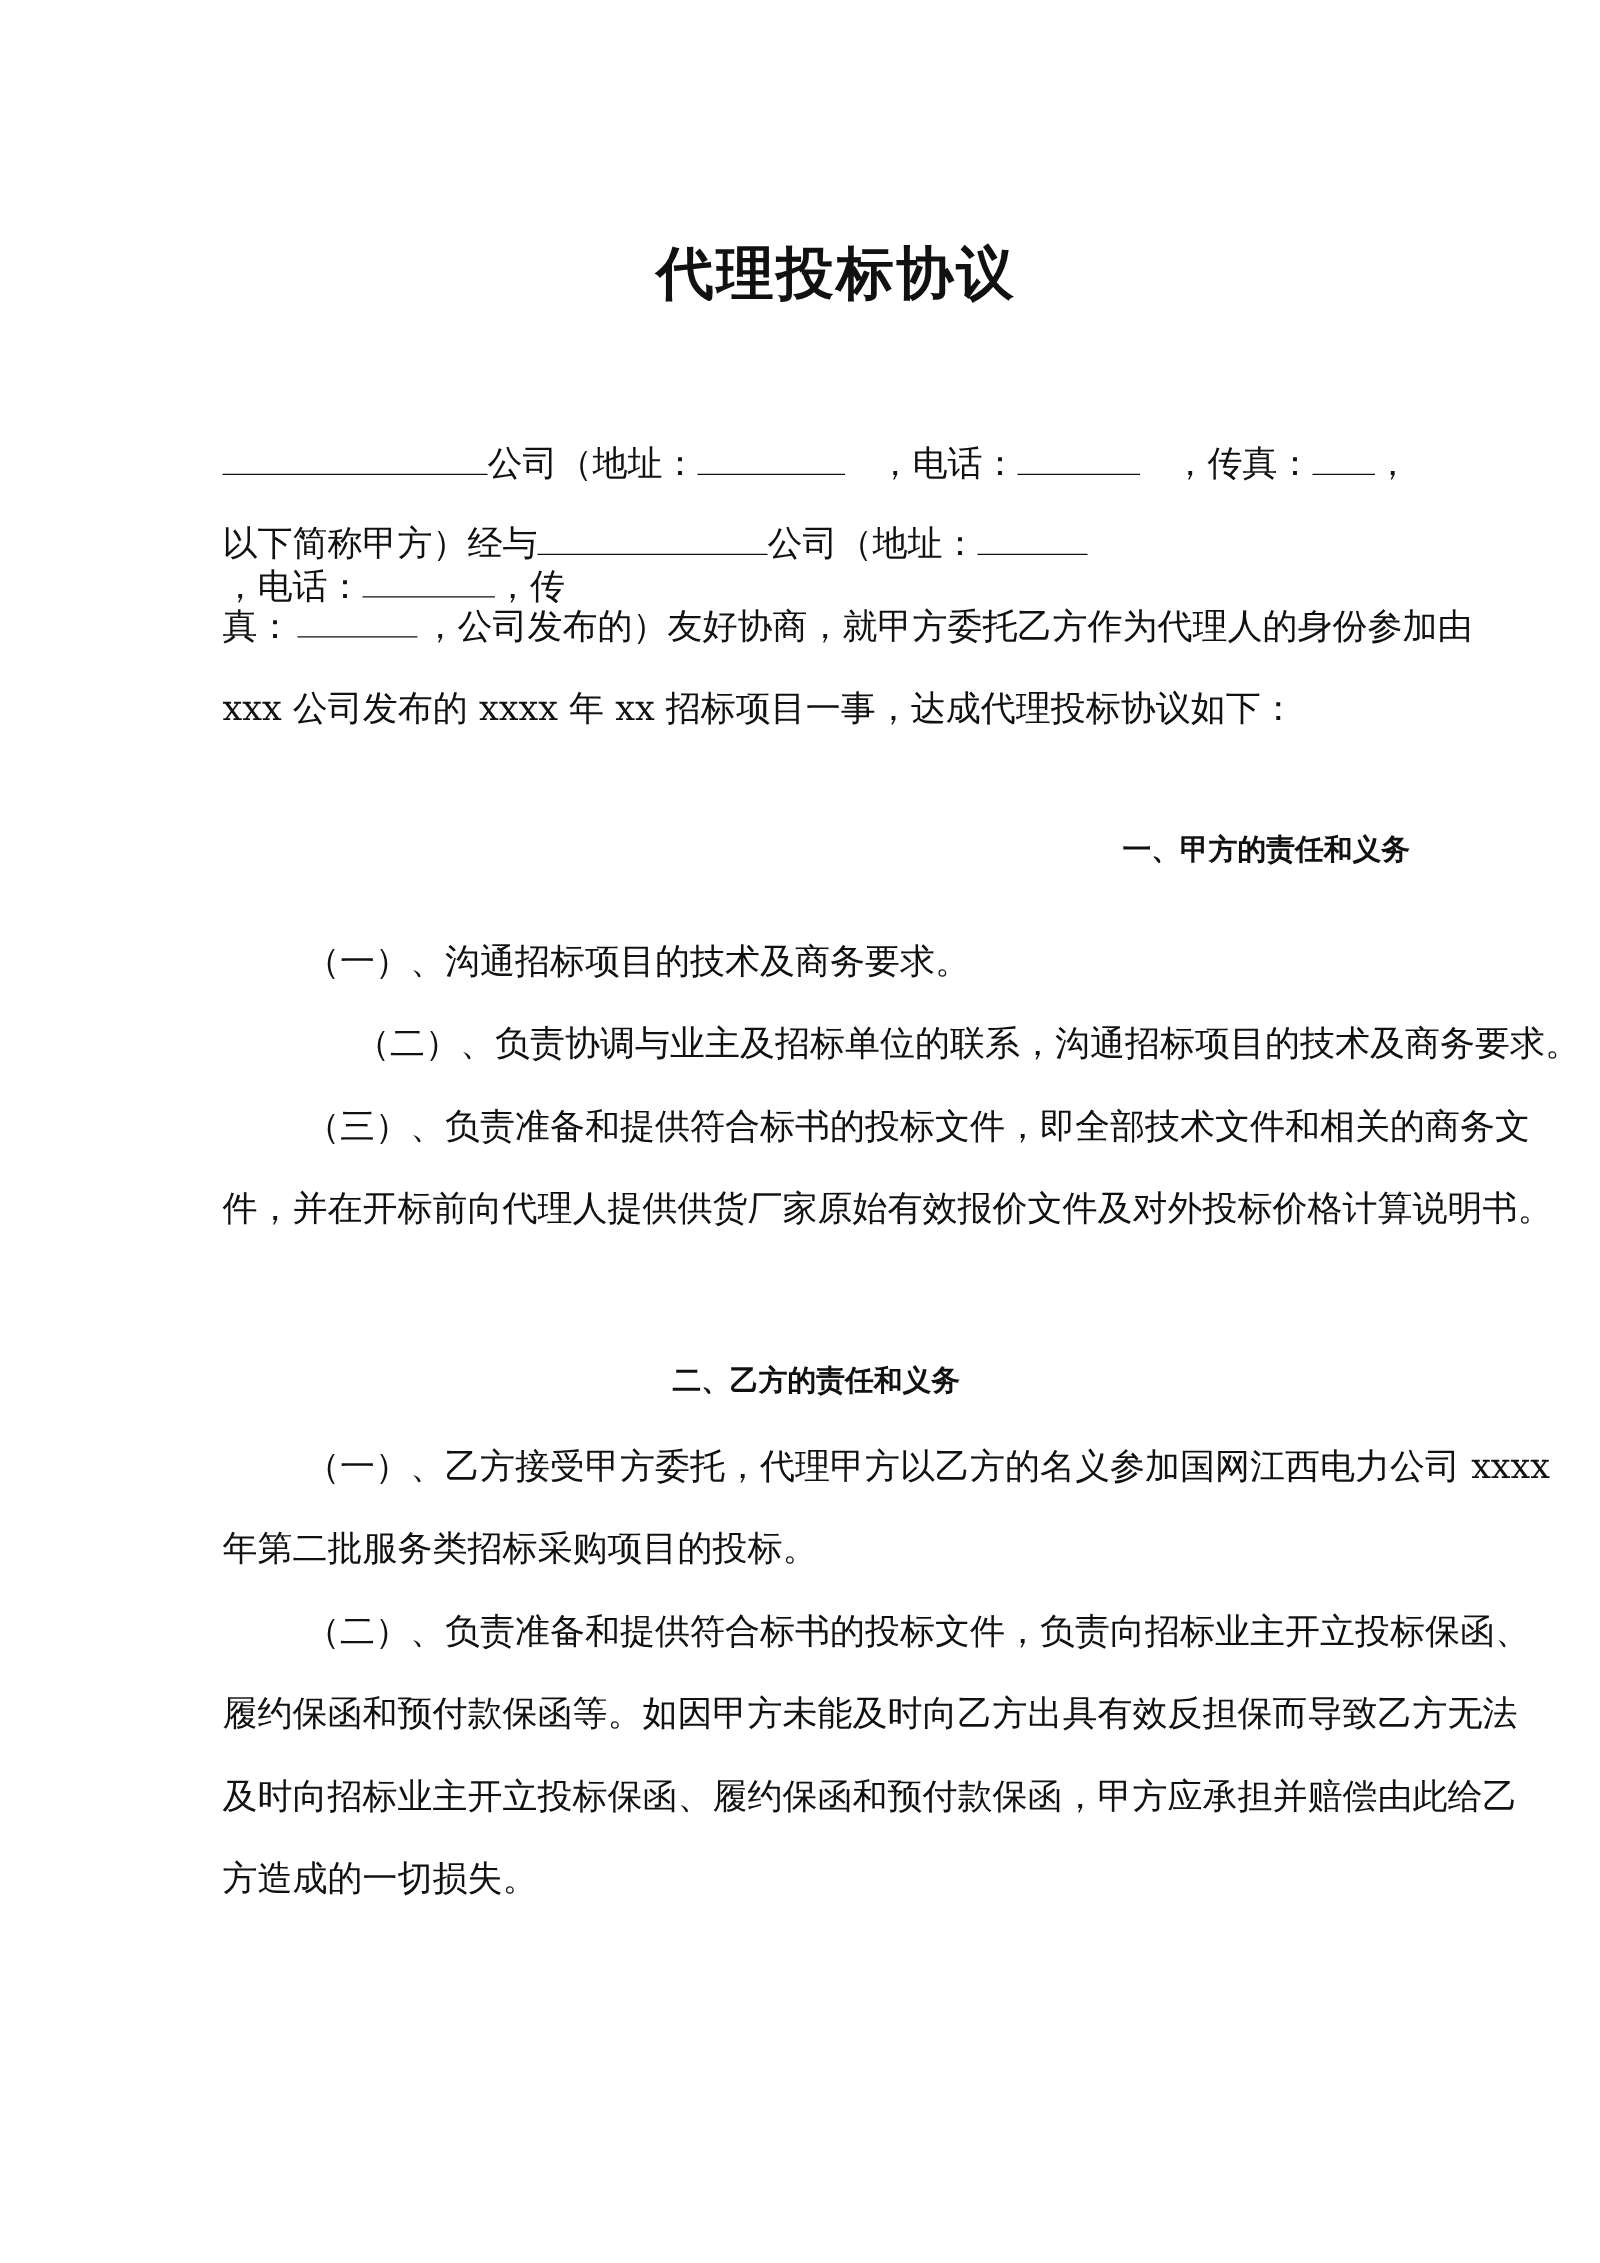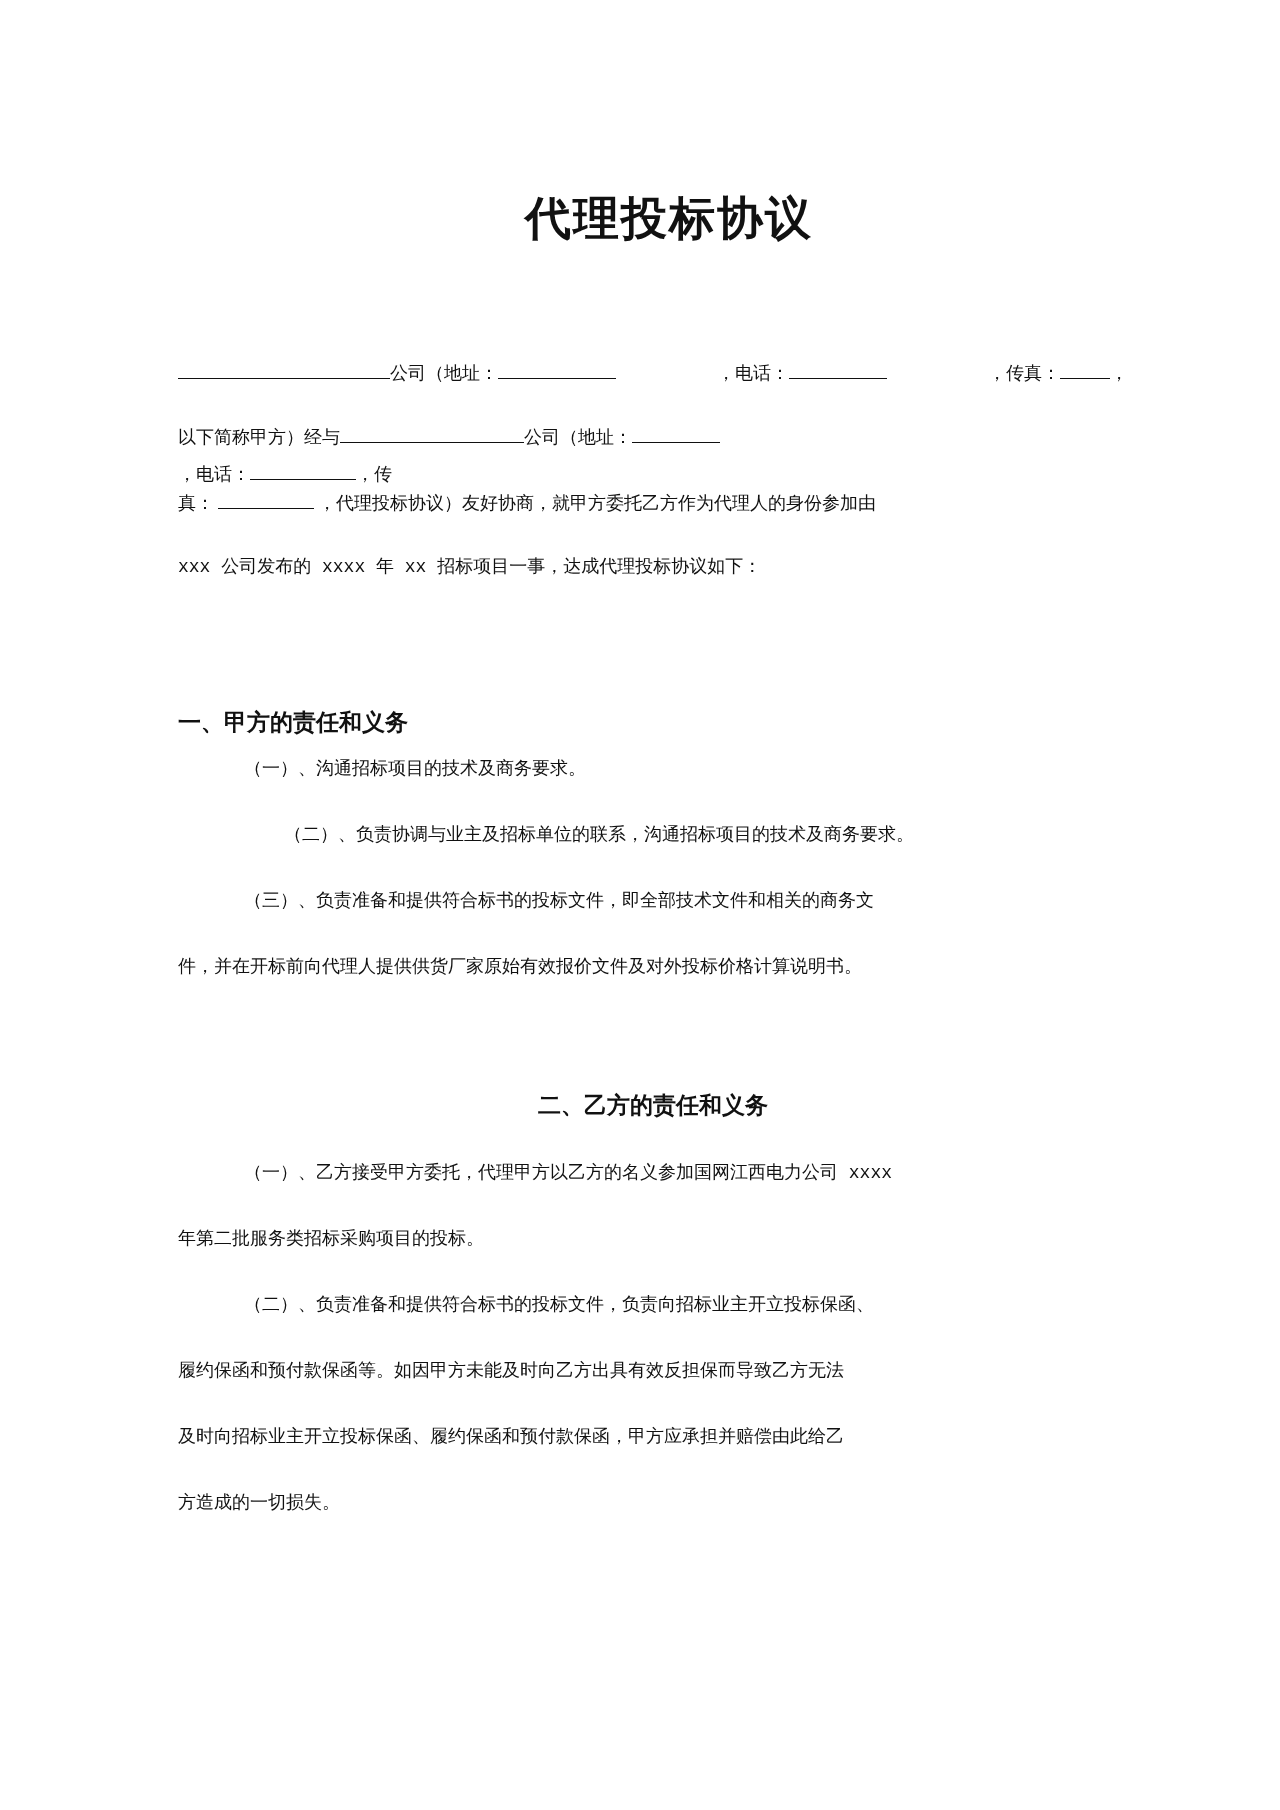--- a/index.html
+++ b/index.html
@@ -1,21 +1,21 @@
 <!DOCTYPE html>
 <html><head>
 <meta charset="utf-8">
 <style>
   html, body { margin:0; padding:0; background:#ffffff; }
   body { width:1280px; height:1810px; position:relative; overflow:hidden;
          font-family:"DejaVu Serif","Liberation Serif",serif; color:#111; }
   .title { position:absolute; left:0; width:1280px; top:190px; text-align:center;
            font-size:46px; font-weight:bold; letter-spacing:2px; line-height:56px;
            font-family:"DejaVu Sans","Liberation Sans",sans-serif;padding-left:29px; }
-  .line { position:absolute; left:178px; width:950px; font-size:18px; line-height:34px; white-space:nowrap;font-family:Liberation Mono, monospace; }
+  .line { position:absolute; left:178px; width:950px; font-size:28px; line-height:34px; white-space:nowrap; }
   .indent { left:244px; }
   .heading { font-weight:bold; font-family:"DejaVu Sans","Liberation Sans",sans-serif; font-size:23px; }
   .blank { display:inline-block; border-bottom:1.5px solid #111; height:24px; vertical-align:baseline; }
   .justify { display:flex; justify-content:space-between; }
 </style>
 </head>
 <body>
 
 <div>
   <div class="title">代理投标协议</div>
@@ -25,26 +25,26 @@
     <span><span>，电话：</span><span class="blank" style="width:98px"></span></span>
     <span><span>，传真：</span><span class="blank" style="width:50px"></span><span>，</span></span>
   </div>
 
   <div class="line justify" style="top:418px;flex-direction:column;">
     <span><span>以下简称甲方）经与</span><span class="blank" style="width:184px"></span><span>公司（地址：</span><span class="blank" style="width:88px"></span></span>
     <span><span>，电话：</span><span class="blank" style="width:106px"></span><span>，传</span></span>
   </div>
 
   <div class="line" style="top:484px;">
-    <span>真：</span><span class="blank" style="width:96px;margin:0 4px"></span><span>，代理投标协议）友好协商，就甲方委托乙方作为代理人的身份参加由</span>
+    <span>真：</span><span class="blank" style="width:96px;margin:0 4px"></span><span>，公司发布的）友好协商，就甲方委托乙方作为代理人的身份参加由</span>
   </div>
 
   <div class="line" style="top:550px;">xxx 公司发布的 xxxx 年 xx 招标项目一事，达成代理投标协议如下：</div>
 
-  <div class="line heading" style="top:705px;">一、甲方的责任和义务</div>
+  <div class="line heading" style="top:663px;text-align:right;">一、甲方的责任和义务</div>
   <div class="line indent" style="top:752px;">（一）、沟通招标项目的技术及商务要求。</div>
   <div class="line indent" style="top:818px;margin-left:40px;">（二）、负责协调与业主及招标单位的联系，沟通招标项目的技术及商务要求。</div>
   <div class="line indent" style="top:884px;">（三）、负责准备和提供符合标书的投标文件，即全部技术文件和相关的商务文</div>
   <div class="line" style="top:950px;">件，并在开标前向代理人提供供货厂家原始有效报价文件及对外投标价格计算说明书。</div>
 
   <div class="line heading" style="top:1088px;text-align:center;">二、乙方的责任和义务</div>
   <div class="line indent" style="top:1156px;">（一）、乙方接受甲方委托，代理甲方以乙方的名义参加国网江西电力公司 xxxx</div>
   <div class="line" style="top:1222px;">年第二批服务类招标采购项目的投标。</div>
   <div class="line indent" style="top:1288px;">（二）、负责准备和提供符合标书的投标文件，负责向招标业主开立投标保函、</div>
   <div class="line" style="top:1354px;">履约保函和预付款保函等。如因甲方未能及时向乙方出具有效反担保而导致乙方无法</div>

